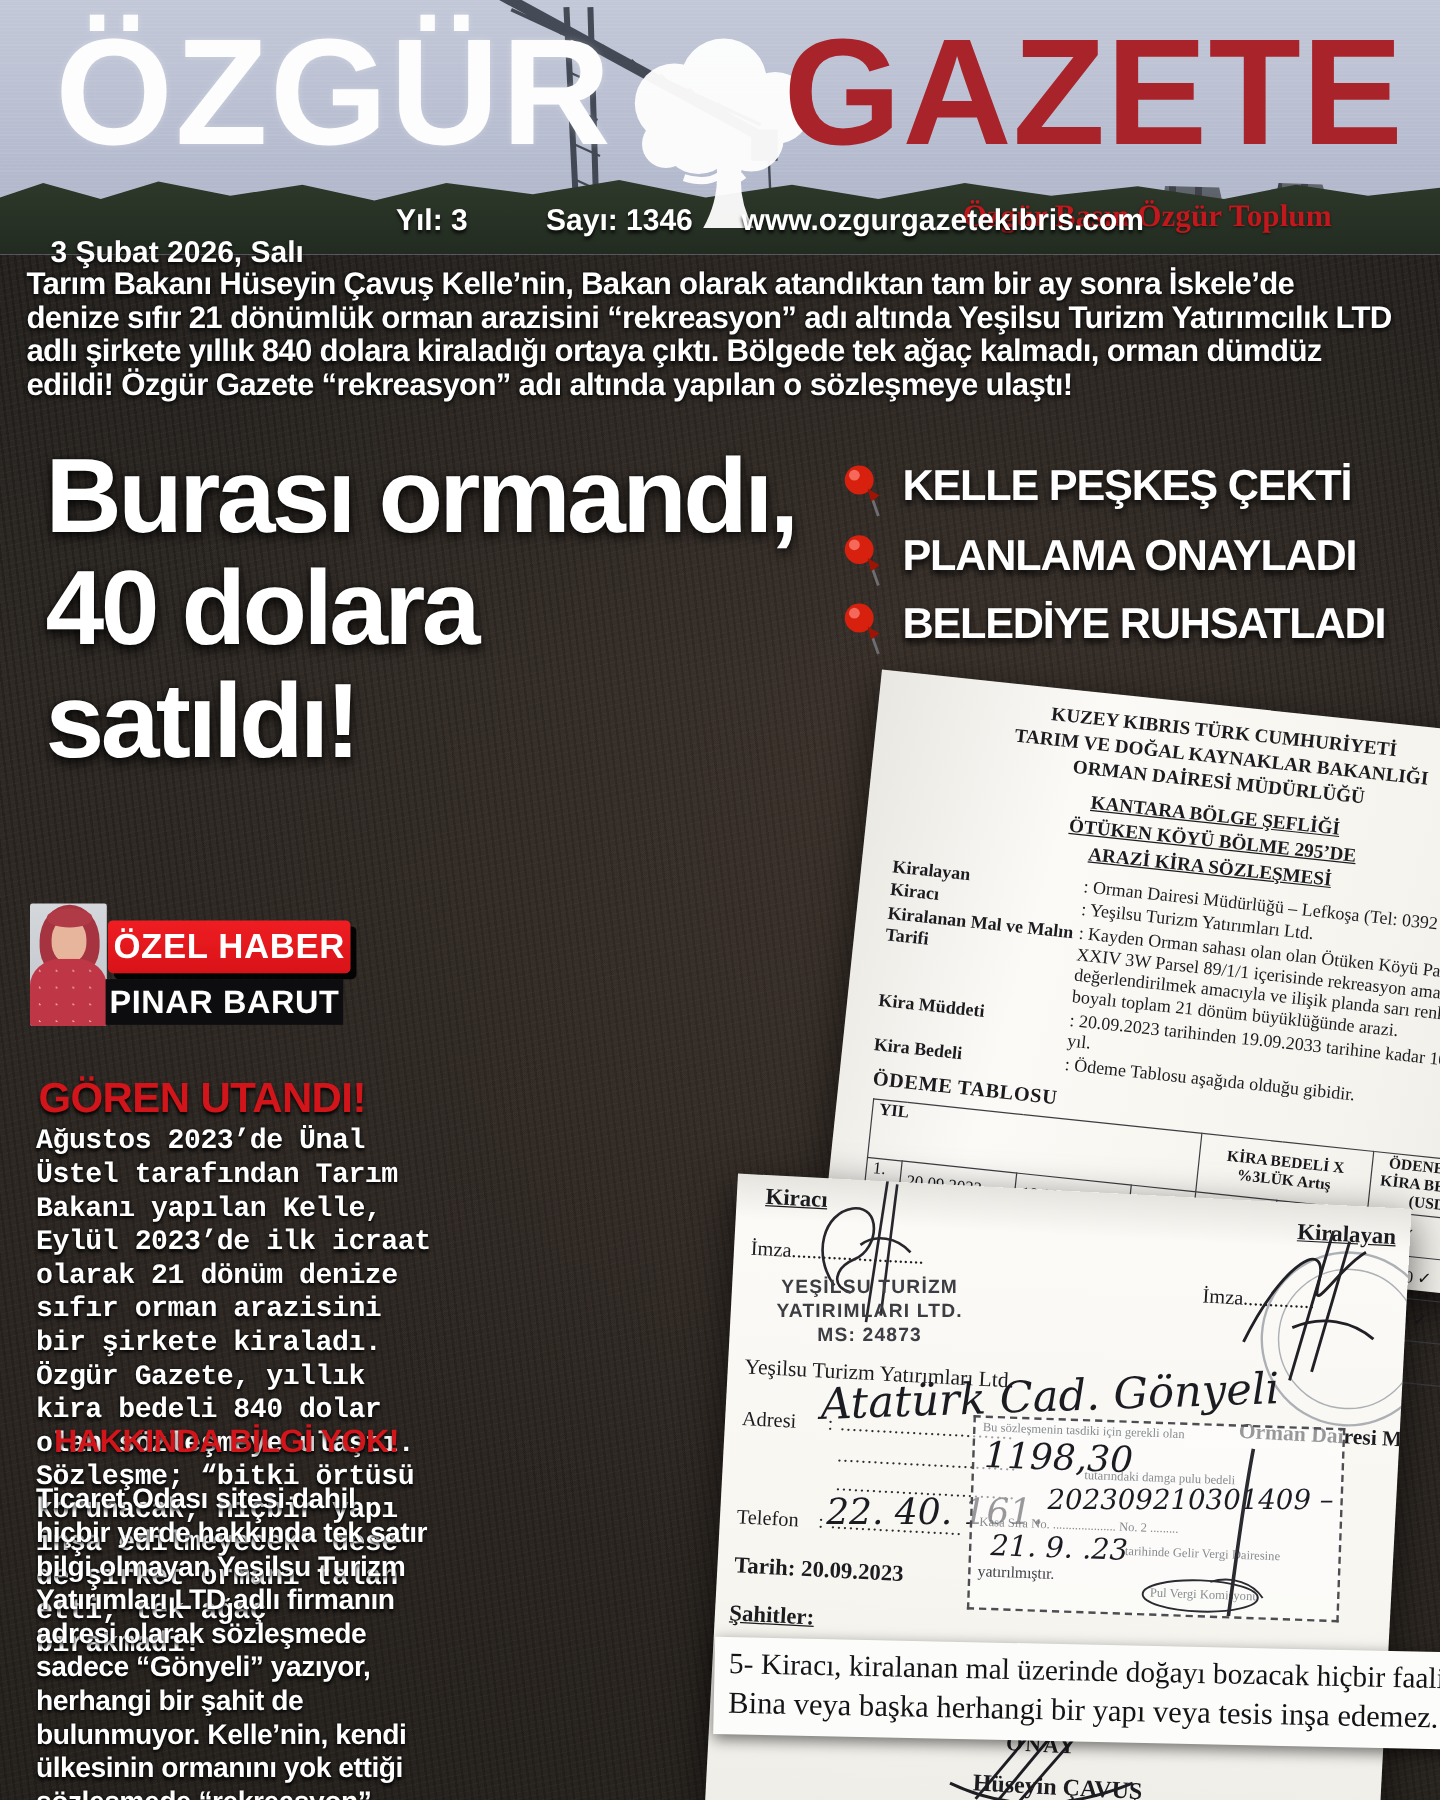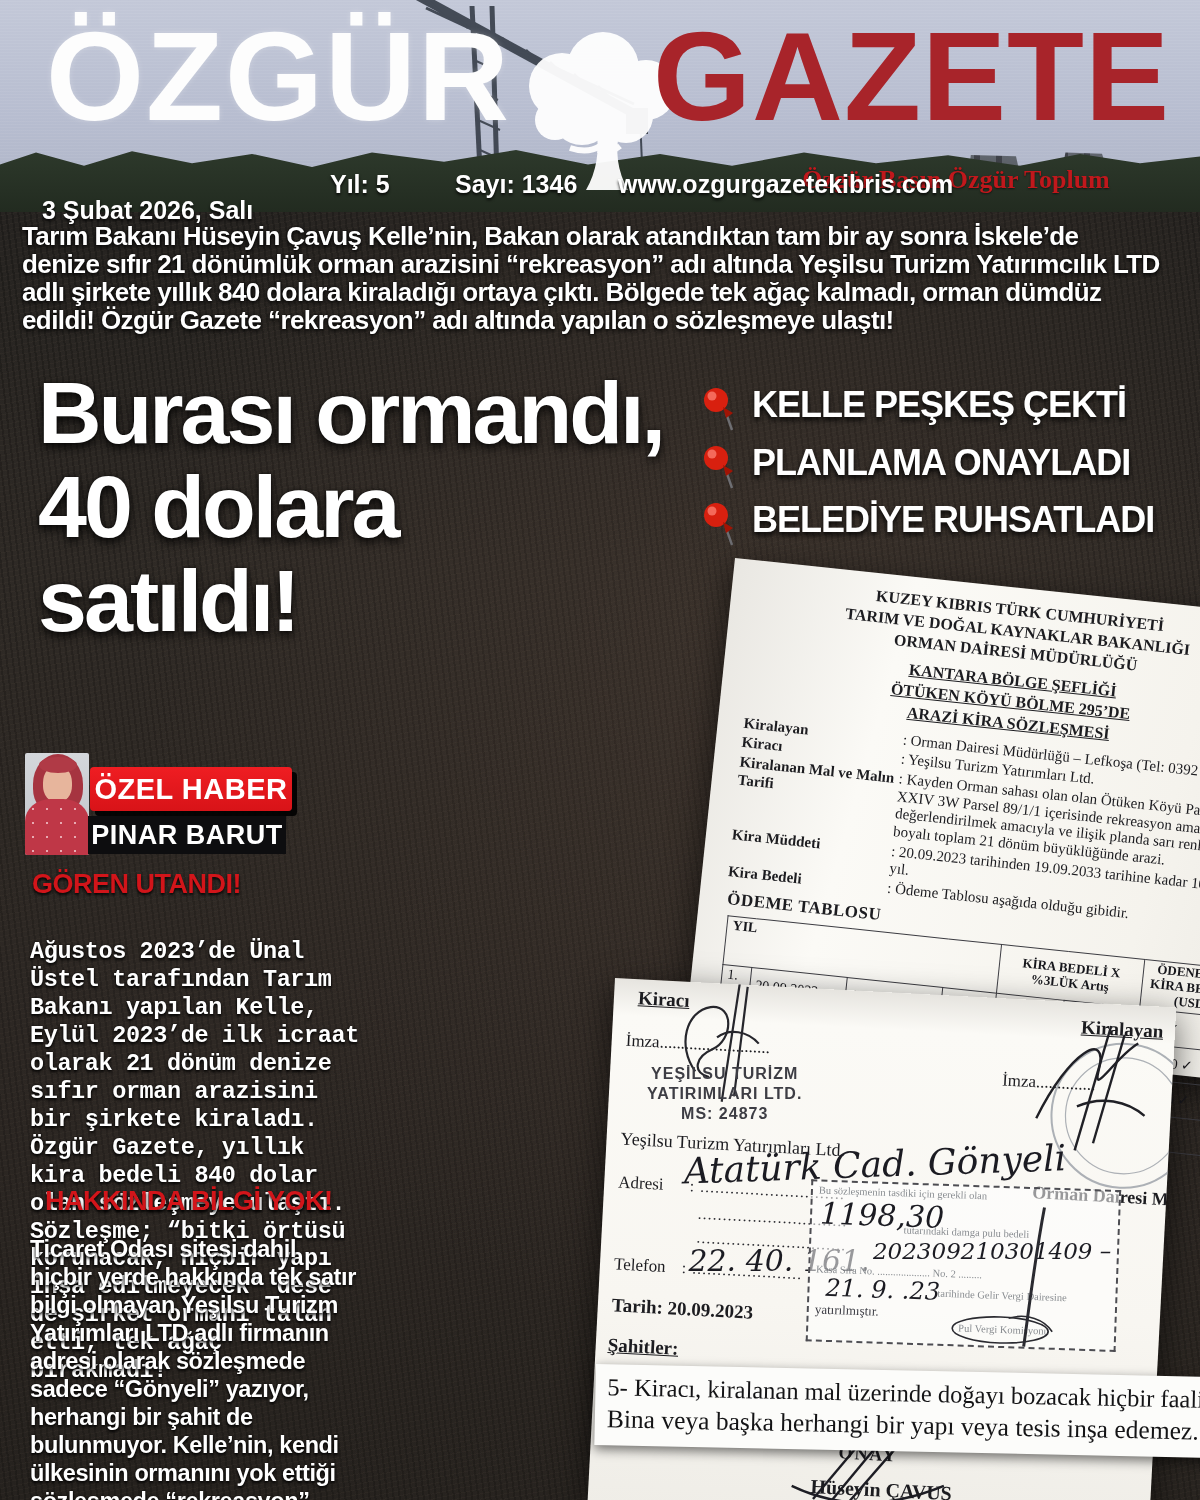--- a/index.html
+++ b/index.html
@@ -90,21 +90,21 @@
   .face{left:18px;top:12px;width:29px;height:37px;background:#e7b59c;border-radius:48% 48% 44% 44%;}
   .bang{left:14px;top:4px;width:38px;height:16px;background:#b03a46;border-radius:50%;}
   .torso{left:0px;top:46px;width:64px;height:56px;border-radius:40% 40% 0 0;
     background:radial-gradient(circle 2px at 8px 10px,#e8aab2 40%,transparent 41%) 0 0/14px 14px,#bf3747;}
   .kicker{left:90px;top:767px;width:202px;height:44px;background:linear-gradient(#ef1d22,#d81318);
     border-radius:4px;box-shadow:5px 5px 0 rgba(0,0,0,.9);color:#fff;font-weight:bold;font-size:29px;
     text-align:center;line-height:44px;letter-spacing:0.5px;}
   .author{left:88px;top:816px;width:198px;height:38px;background:#0d0d0f;color:#fff;font-weight:bold;
     font-size:27px;text-align:center;line-height:38px;letter-spacing:0.5px;}
   .sechead{font-weight:bold;color:#d2151a;letter-spacing:-0.5px;text-shadow:0 2px 3px rgba(0,0,0,.9);}
-  .sh1{left:32px;top:869px;font-size:27px;}
+  .sh1{left:32px;top:896px;font-size:35px;}
   .sh2{left:45px;top:1186px;font-size:27px;}
   .secbody{width:330px;font-size:23.5px;font-weight:bold;color:#fff;line-height:1.19;letter-spacing:-0.4px;
     text-shadow:0 2px 3px rgba(0,0,0,.95),0 0 2px rgba(0,0,0,.7);}
   .sb1{left:30px;top:938px;font-family:Liberation Mono, monospace;}
   .sb2{left:30px;top:1236px;}
   svg{display:block;}
 </style>
 </head>
 <body>
 
@@ -139,21 +139,21 @@
         <circle cx="55" cy="92" r="20"></circle>
       <path d="M96 100 q6 34 -10 62 l42 0 q-16 -28 -8 -62 z"></path>
       <path d="M70 120 q18 6 30 -2 M120 118 q-10 8 -22 4" stroke="#ffffff" stroke-width="6" fill="none"></path>
     </g>
   </svg>
   <div class="abs mast-red">GAZETE</div>
   <div class="abs slogan">Özgür Basın Özgür Toplum</div>
 
   <div class="datebar">
     <span class="d1">3 Şubat 2026, Salı</span>
-    <span class="d2">Yıl: 5</span>
+    <span class="d2">Yıl: 3</span>
     <span class="d3">Sayı: 1346</span>
     <span class="d4">www.ozgurgazetekibris.com</span>
   </div>
 
   <div class="abs lead">Tarım Bakanı Hüseyin Çavuş Kelle’nin, Bakan olarak atandıktan tam bir ay sonra İskele’de denize sıfır 21 dönümlük orman arazisini “rekreasyon” adı altında Yeşilsu Turizm Yatırımcılık LTD adlı şirkete yıllık 840 dolara kiraladığı ortaya çıktı. Bölgede tek ağaç kalmadı, orman dümdüz edildi! Özgür Gazete “rekreasyon” adı altında yapılan o sözleşmeye ulaştı!</div>
 
   <div class="abs headline">
     <div>Burası ormandı,</div>
     <div>40 dolara</div>
     <div>satıldı!</div>

